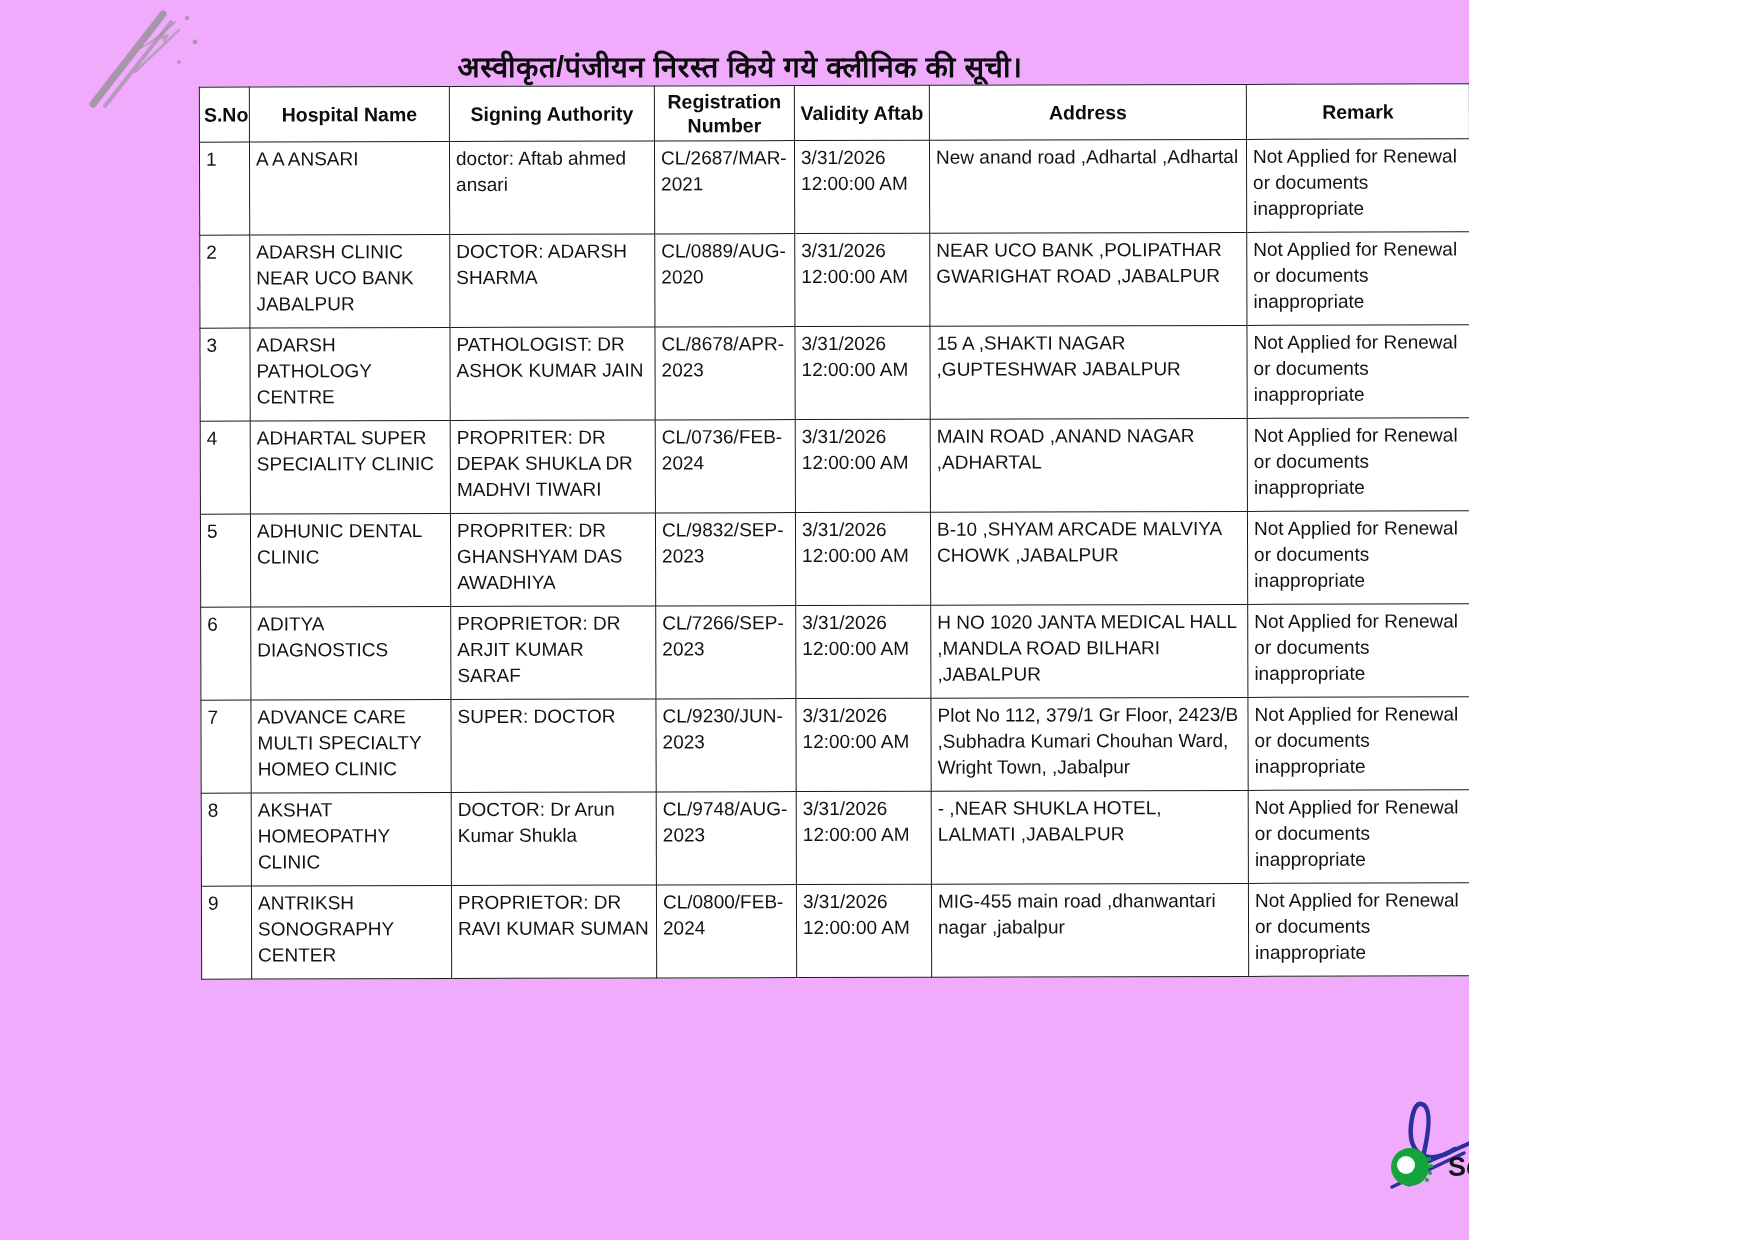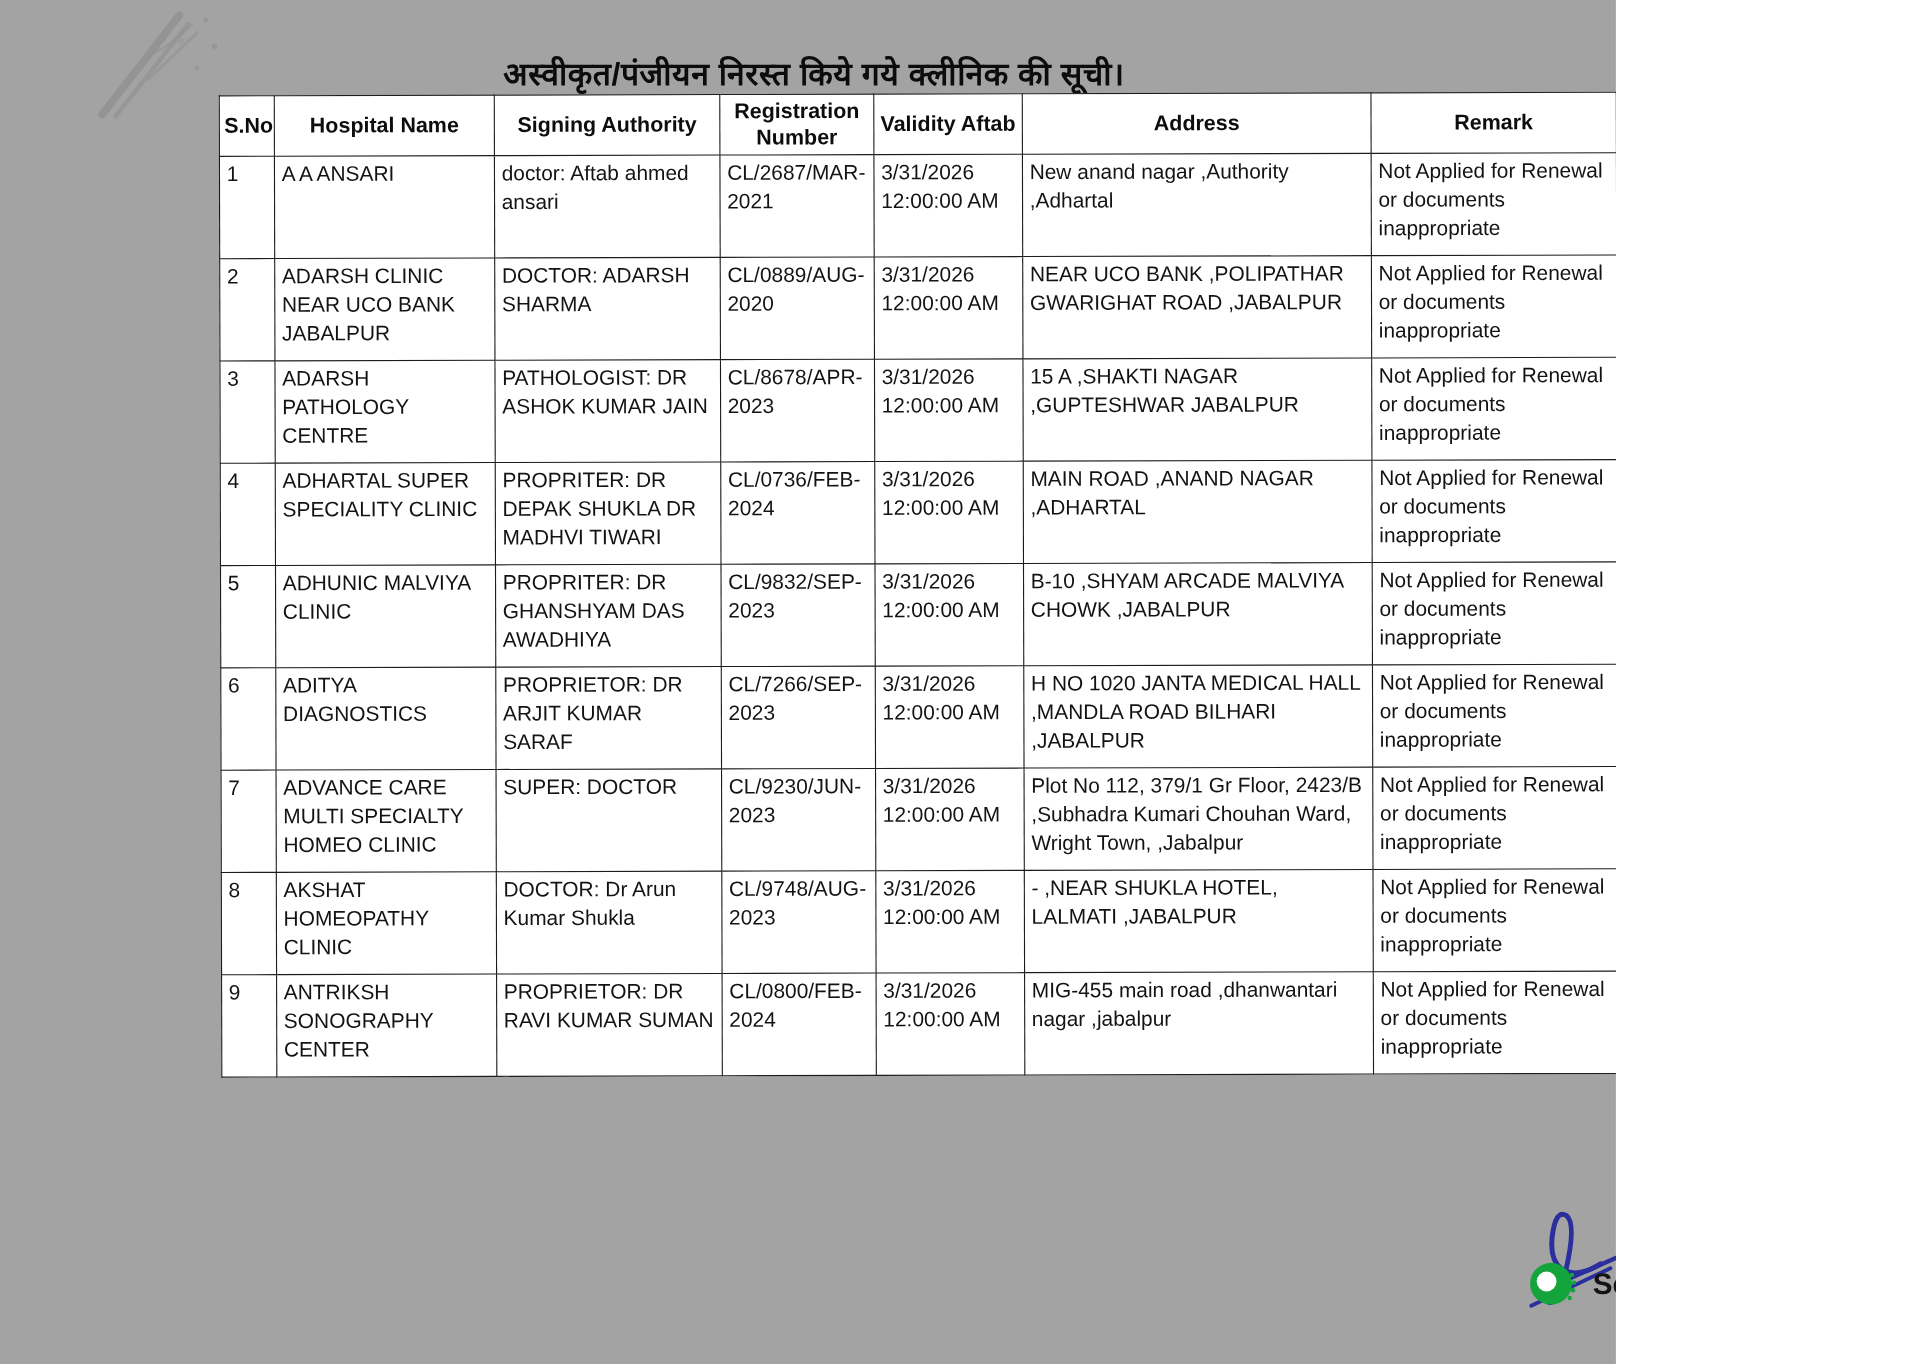--- a/index.html
+++ b/index.html
@@ -1,17 +1,17 @@
 <!DOCTYPE html>
 <html style="--remark-color: #8b3b44;"><head>
 <meta charset="utf-8">
 <style>
   html,body { margin:0; padding:0; background:#ffffff; }
   .sheet {
-    position:relative; width:1469px; height:1240px; background:#a3a3a3;
+    position:relative; width:1469px; height:1240px; background:#f0abfc;
     font-family:"Liberation Sans", sans-serif; color:#111; overflow:hidden;
   }
   .doc-title {
     position:absolute; left:430px; top:46px; width:620px;
     text-align:center; font-size:29px; font-weight:bold; color:#0c0c0c;
     letter-spacing:0.5px;
   }
   .scan-table-wrap {
     position:absolute; left:200px; top:85px; width:1270px;
     transform:rotate(-0.15deg);
@@ -88,21 +88,21 @@
             <th>Remark</th>
           </tr>
       </thead>
       <tbody id="table-body">
           <tr>
             <td class="col-s_no">1</td>
             <td class="col-hospital_name">A A ANSARI</td>
             <td class="col-signing_authority">doctor: Aftab ahmed ansari</td>
             <td class="col-registration_number">CL/2687/MAR-2021</td>
             <td class="col-validity_upto">3/31/2026 12:00:00 AM</td>
-            <td class="col-address">New anand nagar ,Authority ,Adhartal</td>
+            <td class="col-address">New anand road ,Adhartal ,Adhartal</td>
             <td class="col-remark">Not Applied for Renewal or documents inappropriate</td>
           </tr>
           <tr>
             <td class="col-s_no">2</td>
             <td class="col-hospital_name">ADARSH CLINIC NEAR UCO BANK JABALPUR</td>
             <td class="col-signing_authority">DOCTOR: ADARSH SHARMA</td>
             <td class="col-registration_number">CL/0889/AUG-2020</td>
             <td class="col-validity_upto">3/31/2026 12:00:00 AM</td>
             <td class="col-address">NEAR UCO BANK ,POLIPATHAR GWARIGHAT ROAD ,JABALPUR</td>
             <td class="col-remark">Not Applied for Renewal or documents inappropriate</td>
@@ -120,21 +120,21 @@
             <td class="col-s_no">4</td>
             <td class="col-hospital_name">ADHARTAL SUPER SPECIALITY CLINIC</td>
             <td class="col-signing_authority">PROPRITER: DR DEPAK SHUKLA DR MADHVI TIWARI</td>
             <td class="col-registration_number">CL/0736/FEB-2024</td>
             <td class="col-validity_upto">3/31/2026 12:00:00 AM</td>
             <td class="col-address">MAIN ROAD ,ANAND NAGAR ,ADHARTAL</td>
             <td class="col-remark">Not Applied for Renewal or documents inappropriate</td>
           </tr>
           <tr>
             <td class="col-s_no">5</td>
-            <td class="col-hospital_name">ADHUNIC MALVIYA CLINIC</td>
+            <td class="col-hospital_name">ADHUNIC DENTAL CLINIC</td>
             <td class="col-signing_authority">PROPRITER: DR GHANSHYAM DAS AWADHIYA</td>
             <td class="col-registration_number">CL/9832/SEP-2023</td>
             <td class="col-validity_upto">3/31/2026 12:00:00 AM</td>
             <td class="col-address">B-10 ,SHYAM ARCADE MALVIYA CHOWK ,JABALPUR</td>
             <td class="col-remark">Not Applied for Renewal or documents inappropriate</td>
           </tr>
           <tr>
             <td class="col-s_no">6</td>
             <td class="col-hospital_name">ADITYA DIAGNOSTICS</td>
             <td class="col-signing_authority">PROPRIETOR: DR ARJIT KUMAR SARAF</td>

